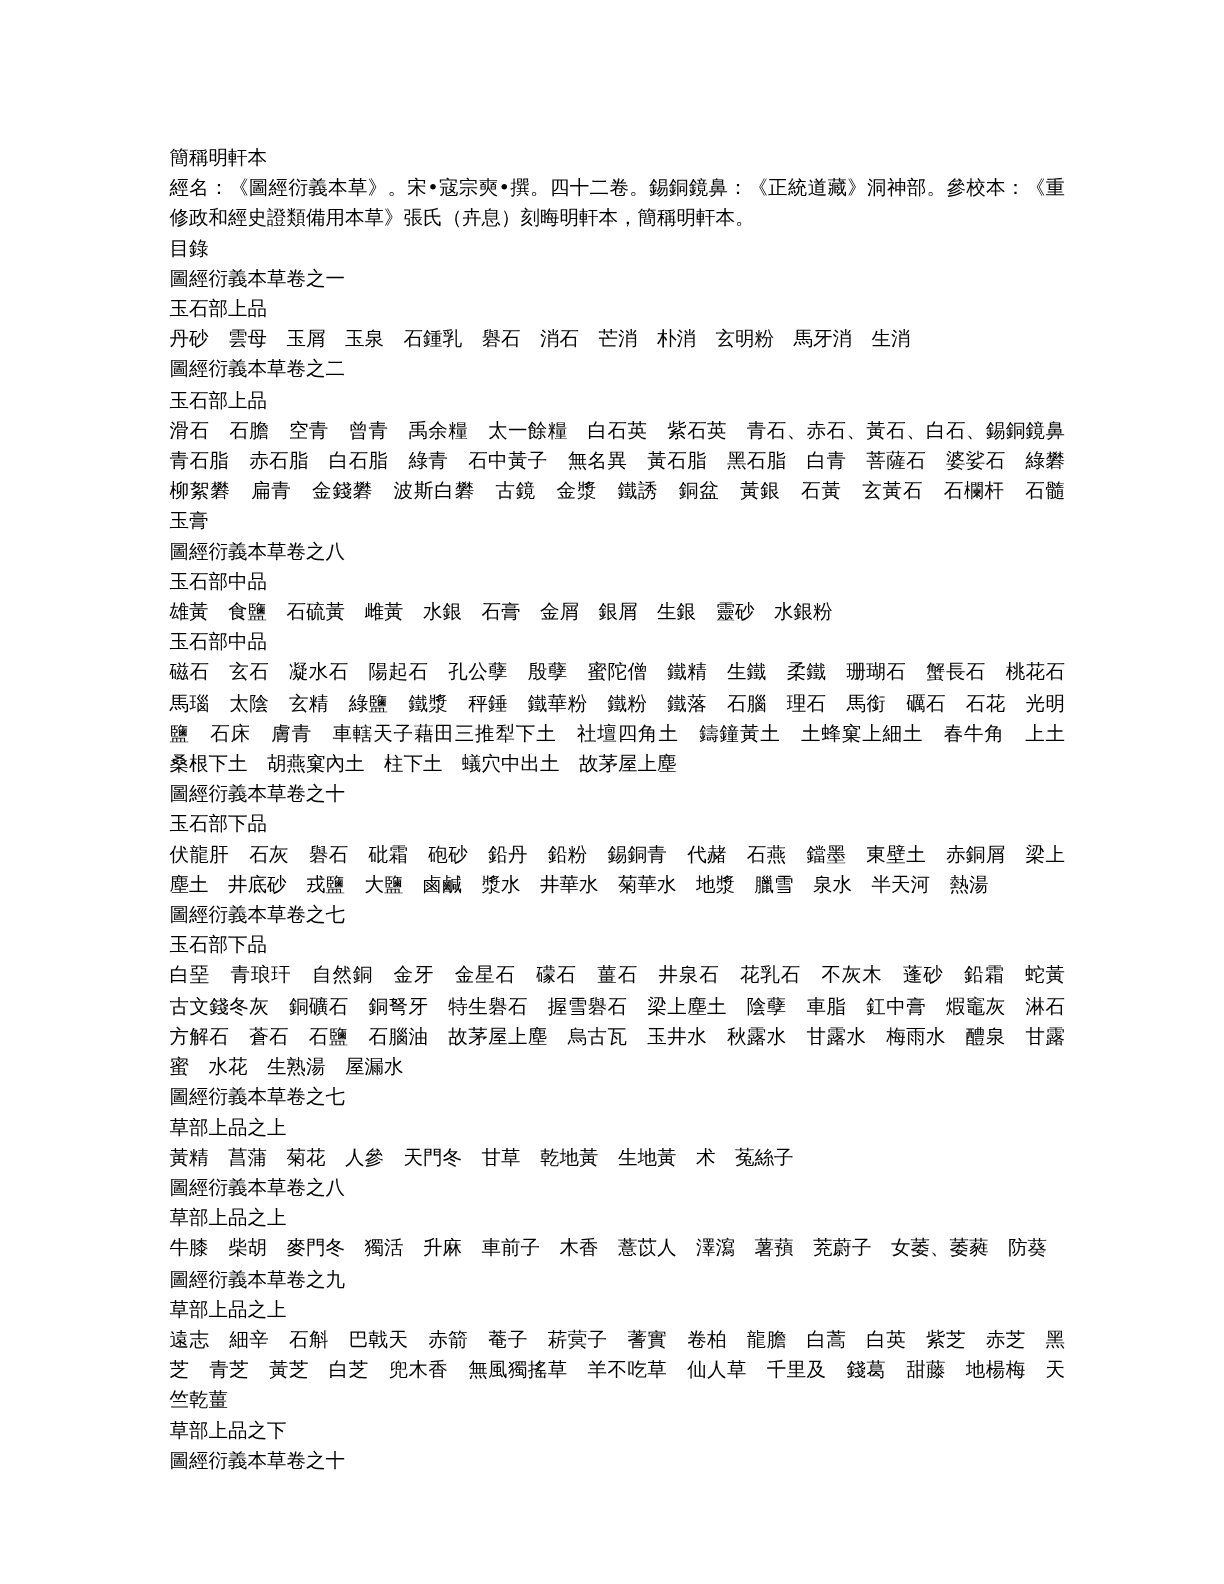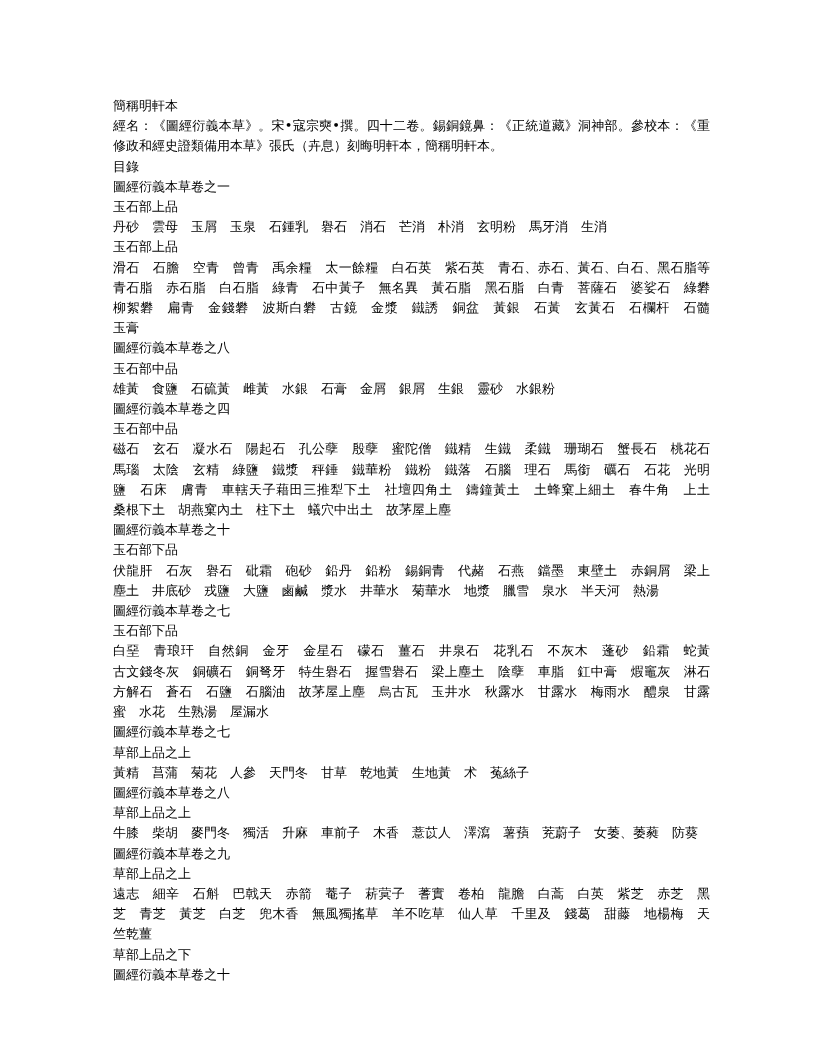--- a/index.html
+++ b/index.html
@@ -51,28 +51,28 @@
     <p class="p-title">簡稱明軒本</p>
 
     <p class="p-flow">經名：《圖經衍義本草》。宋•寇宗奭•撰。四十二卷。錫銅鏡鼻：《正統道藏》洞神部。參校本：《重修政和經史證類備用本草》張氏（卉息）刻晦明軒本，簡稱明軒本。</p>
 
     <p class="p-indent">目錄</p>
 
     <p class="p-indent">圖經衍義本草卷之一</p>
     <p class="p-indent">玉石部上品</p>
     <p class="p-flow">丹砂　雲母　玉屑　玉泉　石鍾乳　礜石　消石　芒消　朴消　玄明粉　馬牙消　生消</p>
 
+    <p class="p-indent">圖經衍義本草卷之二</p>
     <p class="p-indent">玉石部上品</p>
-    <p class="p-flow">滑石　石膽　空青　曾青　禹余糧　太一餘糧　白石英　紫石英　青石、赤石、黃石、白石、黑石脂等　青石脂　赤石脂　白石脂　綠青　石中黃子　無名異　黃石脂　黑石脂　白青　菩薩石　婆娑石　綠礬　柳絮礬　扁青　金錢礬　波斯白礬　古鏡　金漿　鐵誘　銅盆　黃銀　石黃　玄黃石　石欄杆　石髓　玉膏</p>
+    <p class="p-flow">滑石　石膽　空青　曾青　禹余糧　太一餘糧　白石英　紫石英　青石、赤石、黃石、白石、錫銅鏡鼻　青石脂　赤石脂　白石脂　綠青　石中黃子　無名異　黃石脂　黑石脂　白青　菩薩石　婆娑石　綠礬　柳絮礬　扁青　金錢礬　波斯白礬　古鏡　金漿　鐵誘　銅盆　黃銀　石黃　玄黃石　石欄杆　石髓　玉膏</p>
 
     <p class="p-indent">圖經衍義本草卷之八</p>
     <p class="p-indent">玉石部中品</p>
     <p class="p-flow">雄黃　食鹽　石硫黃　雌黃　水銀　石膏　金屑　銀屑　生銀　靈砂　水銀粉</p>
 
-    <p class="p-indent">圖經衍義本草卷之四</p>
     <p class="p-indent">玉石部中品</p>
     <p class="p-flow">磁石　玄石　凝水石　陽起石　孔公孽　殷孽　蜜陀僧　鐵精　生鐵　柔鐵　珊瑚石　蟹長石　桃花石　馬瑙　太陰　玄精　綠鹽　鐵漿　秤錘　鐵華粉　鐵粉　鐵落　石腦　理石　馬銜　礪石　石花　光明鹽　石床　膚青　車轄天子藉田三推犁下土　社壇四角土　鑄鐘黃土　土蜂窠上細土　春牛角　上土　桑根下土　胡燕窠內土　柱下土　蟻穴中出土　故茅屋上塵</p>
 
     <p class="p-indent">圖經衍義本草卷之十</p>
     <p class="p-indent">玉石部下品</p>
     <p class="p-flow">伏龍肝　石灰　礜石　砒霜　砲砂　鉛丹　鉛粉　錫銅青　代赭　石燕　鐺墨　東壁土　赤銅屑　梁上塵土　井底砂　戎鹽　大鹽　鹵鹹　漿水　井華水　菊華水　地漿　臘雪　泉水　半天河　熱湯</p>
 
     <p class="p-indent">圖經衍義本草卷之七</p>
     <p class="p-indent">玉石部下品</p>
     <p class="p-flow">白堊　青琅玕　自然銅　金牙　金星石　礞石　薑石　井泉石　花乳石　不灰木　蓬砂　鉛霜　蛇黃　古文錢冬灰　銅礦石　銅弩牙　特生礜石　握雪礜石　梁上塵土　陰孽　車脂　釭中膏　煆竈灰　淋石　方解石　蒼石　石鹽　石腦油　故茅屋上塵　烏古瓦　玉井水　秋露水　甘露水　梅雨水　醴泉　甘露蜜　水花　生熟湯　屋漏水</p>

